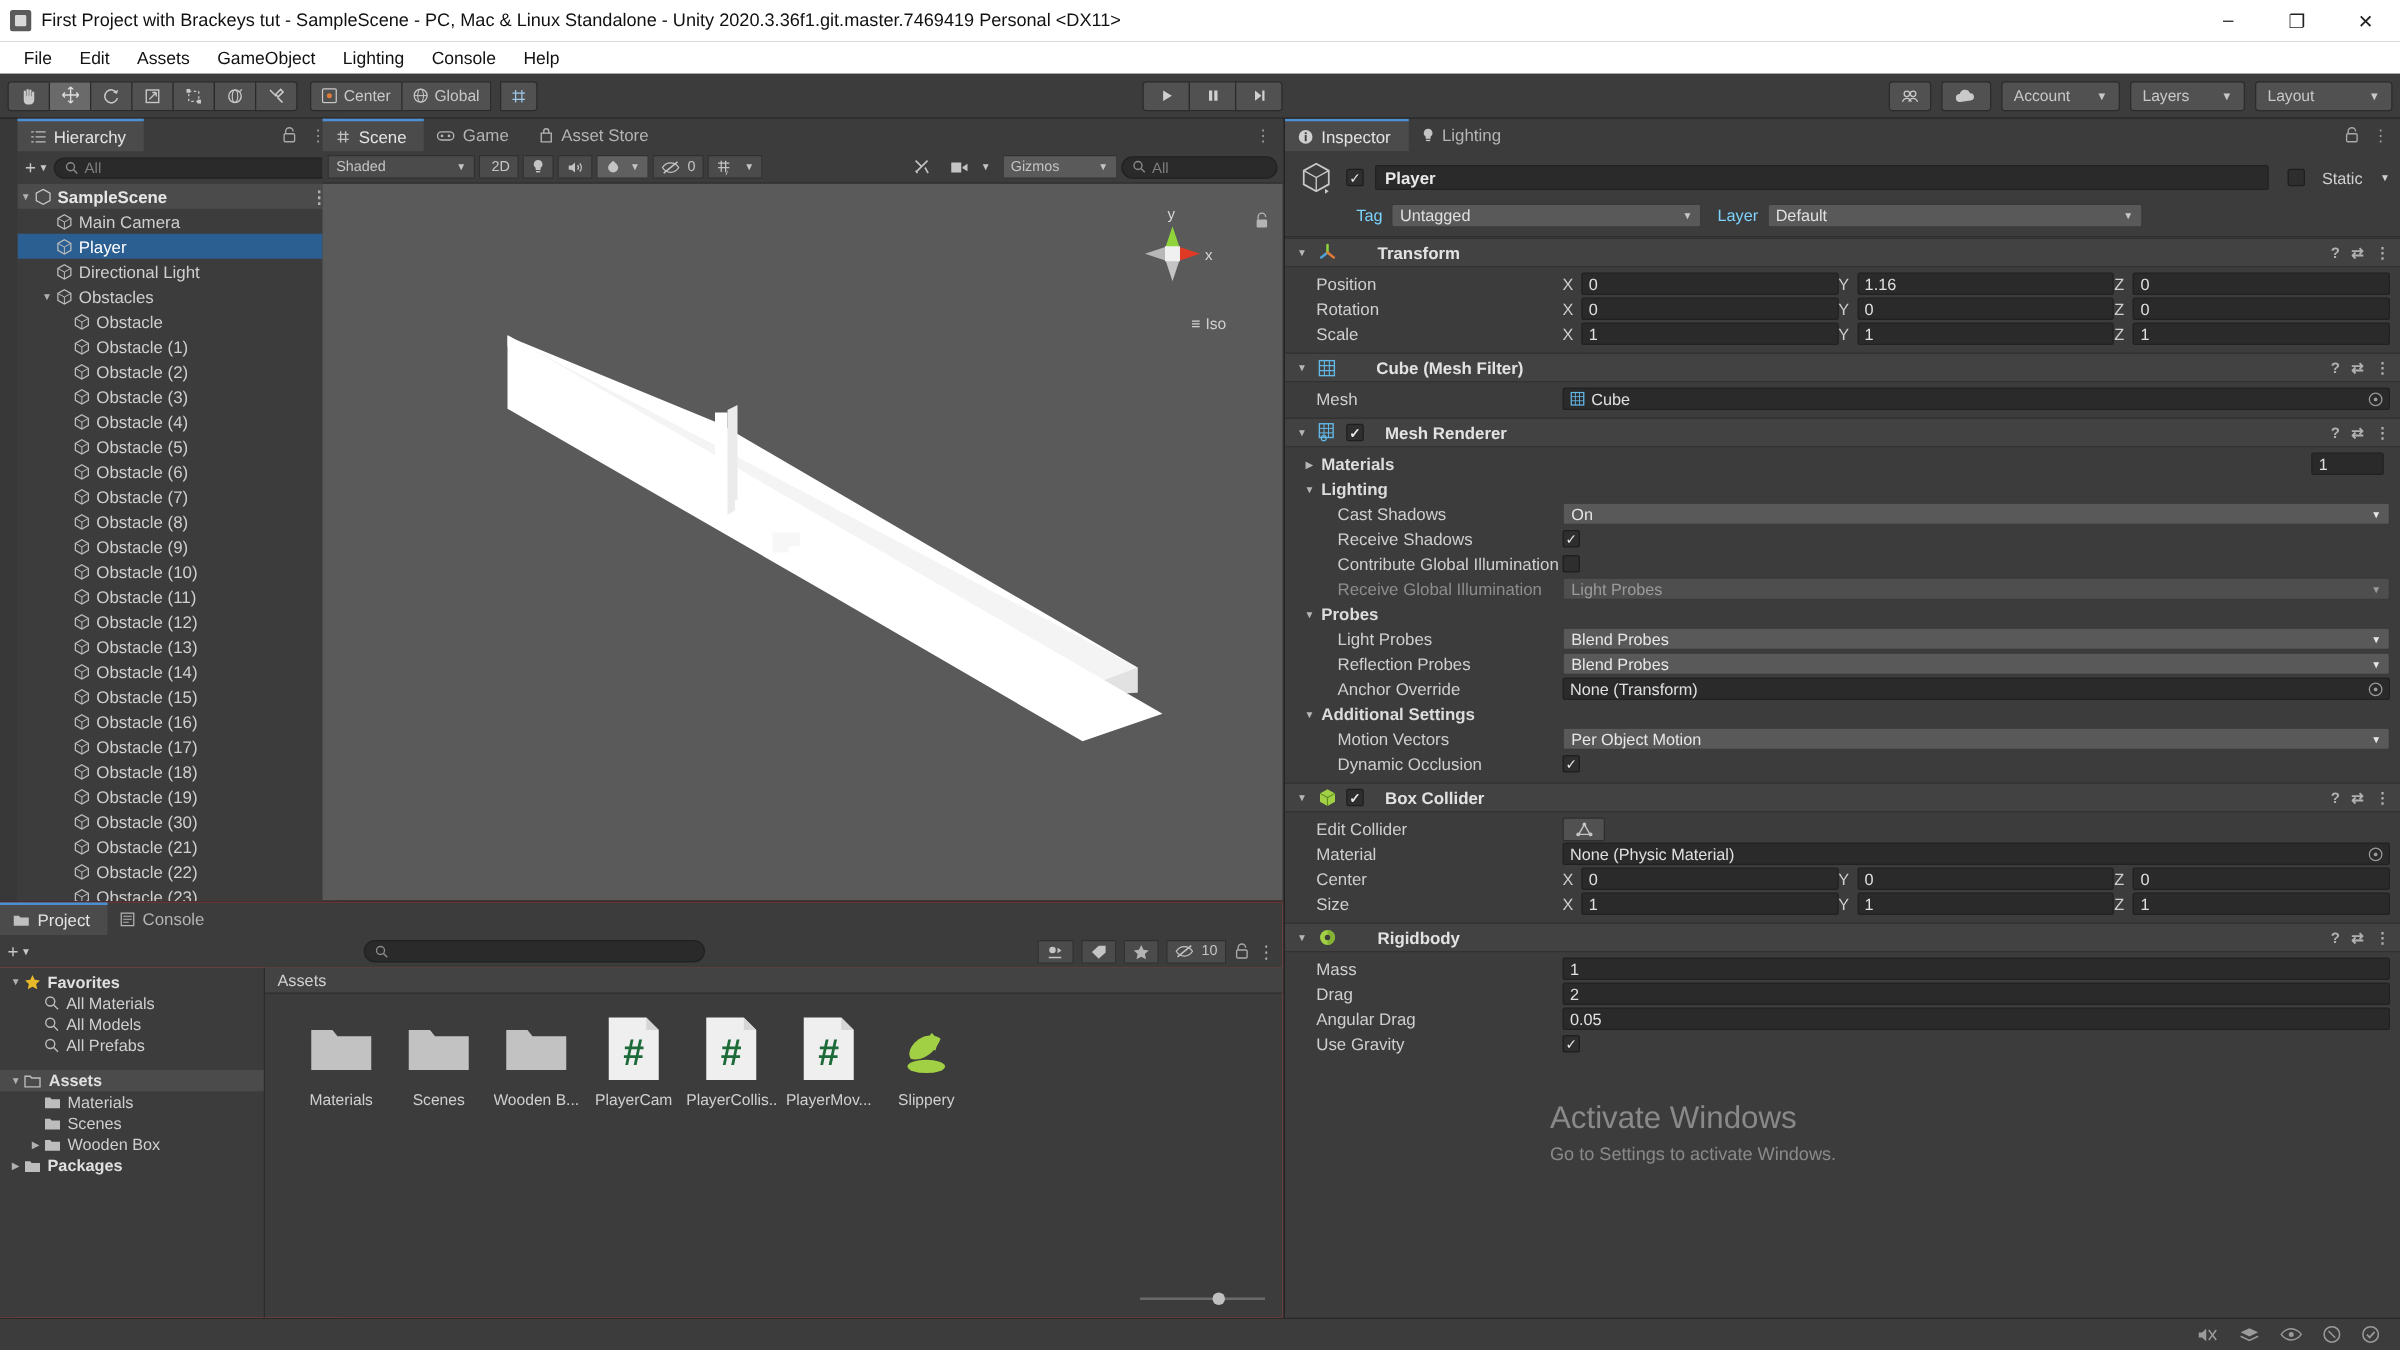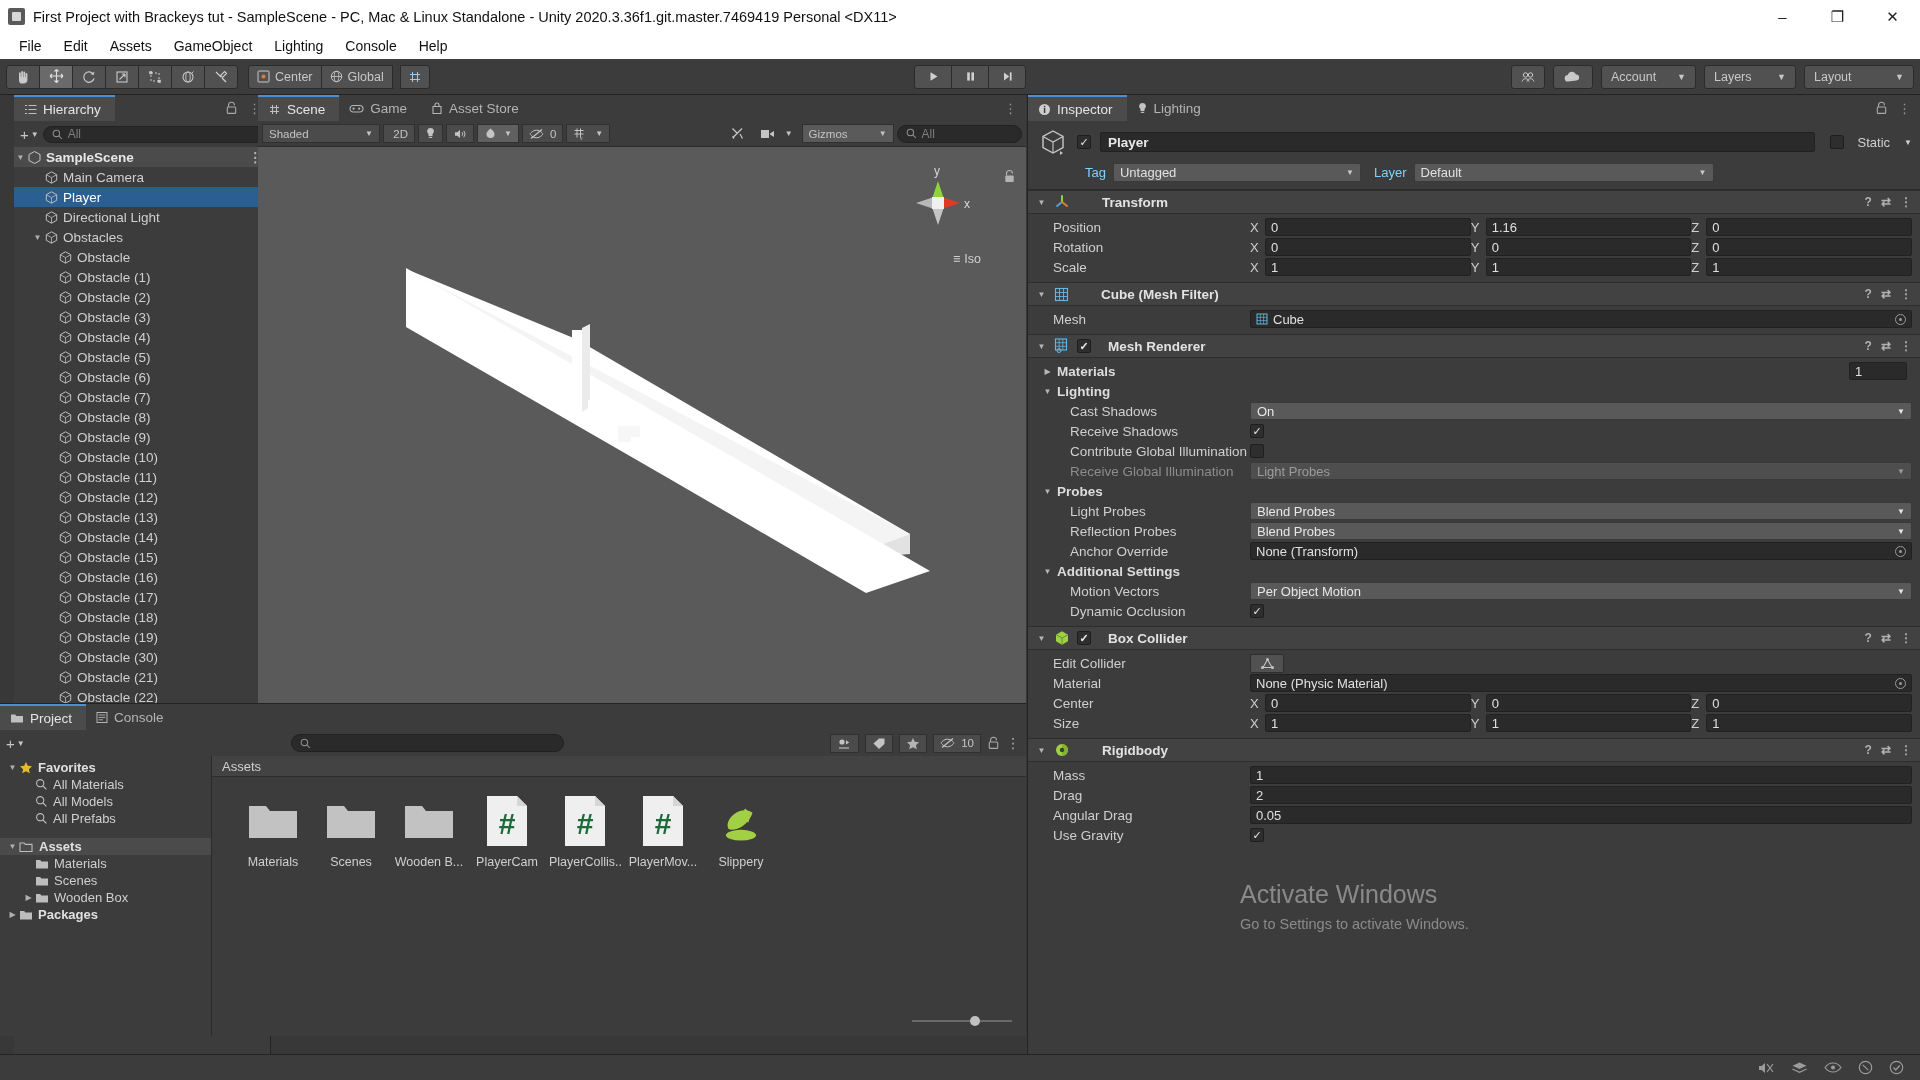--- a/index.html
+++ b/index.html
@@ -70,21 +70,21 @@
   #sceneview{left:258px;top:0;width:768px;height:625px;background:#383838;}
   #scene-toolbar{height:26px;background:#3c3c3c;display:flex;align-items:center;padding:0 4px;gap:3px;border-bottom:1px solid #2b2b2b;}
   .sbtn{height:19px;background:#4b4b4b;border:1px solid #303030;display:flex;align-items:center;
     justify-content:flex-end;padding:0 6px;color:#c4c4c4;font-size:11.5px;gap:4px;}
   .sdrop{width:118px;justify-content:space-between;}
   #scene-canvas{position:relative;width:100%;height:calc(100% - 52px);background:#5a5a5a;overflow:hidden;}
   #gizmo{position:absolute;right:50px;top:18px;width:76px;height:76px;}
   #gizmo-label{position:absolute;right:45px;top:105px;color:#cfcfcf;font-size:12.5px;display:flex;gap:4px;align-items:center;}
   #gizmo-lock{position:absolute;right:10px;top:22px;color:#b9b9b9;font-size:13px;}
   
-  #project{left:0;top:608px;width:1026px;height:calc(100% - 626px);background:#ef4444;border-top:1px solid #232323;}
+  #project{left:0;top:626px;width:1026px;height:calc(100% - 626px);background:#ef4444;border-top:1px solid #232323;}
   #proj-toolbar{height:26px;background:#3c3c3c;display:flex;align-items:center;gap:6px;padding:0 6px;}
   #proj-body{display:flex;height:calc(100% - 52px);}
   #proj-tree{width:212px;background:#3c3c3c;border-right:1px solid #2b2b2b;padding-top:3px;}
   .trow{height:17px;display:flex;align-items:center;font-size:13px;color:#cfcfcf;white-space:nowrap;}
   .trow.sel{background:#4b4b4b;}
   #proj-content{flex:1;background:#3c3c3c;position:relative;}
   #assets-bar{height:21px;background:#434343;display:flex;align-items:center;padding-left:10px;
     font-size:13px;color:#d0d0d0;border-bottom:1px solid #2e2e2e;}
   #asset-grid{display:flex;gap:0;padding:16px 0 0 22px;}
   .asset{width:78px;display:flex;flex-direction:column;align-items:center;gap:6px;}

